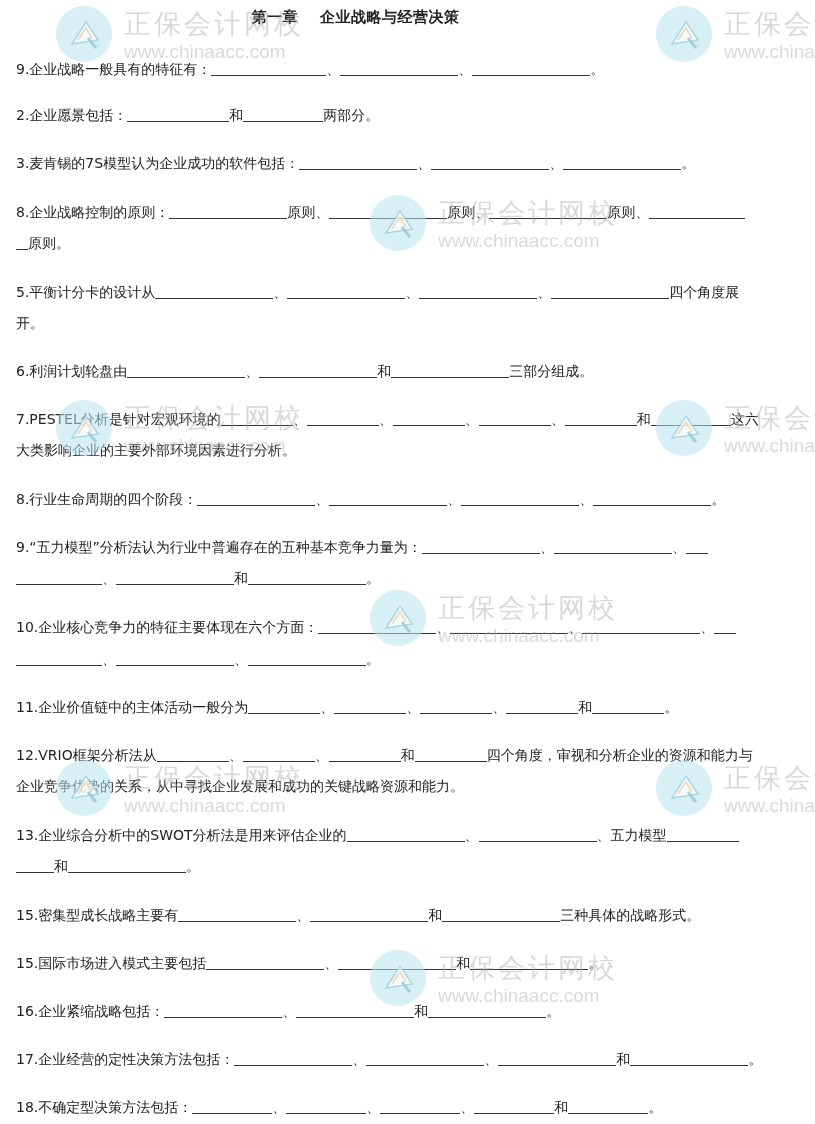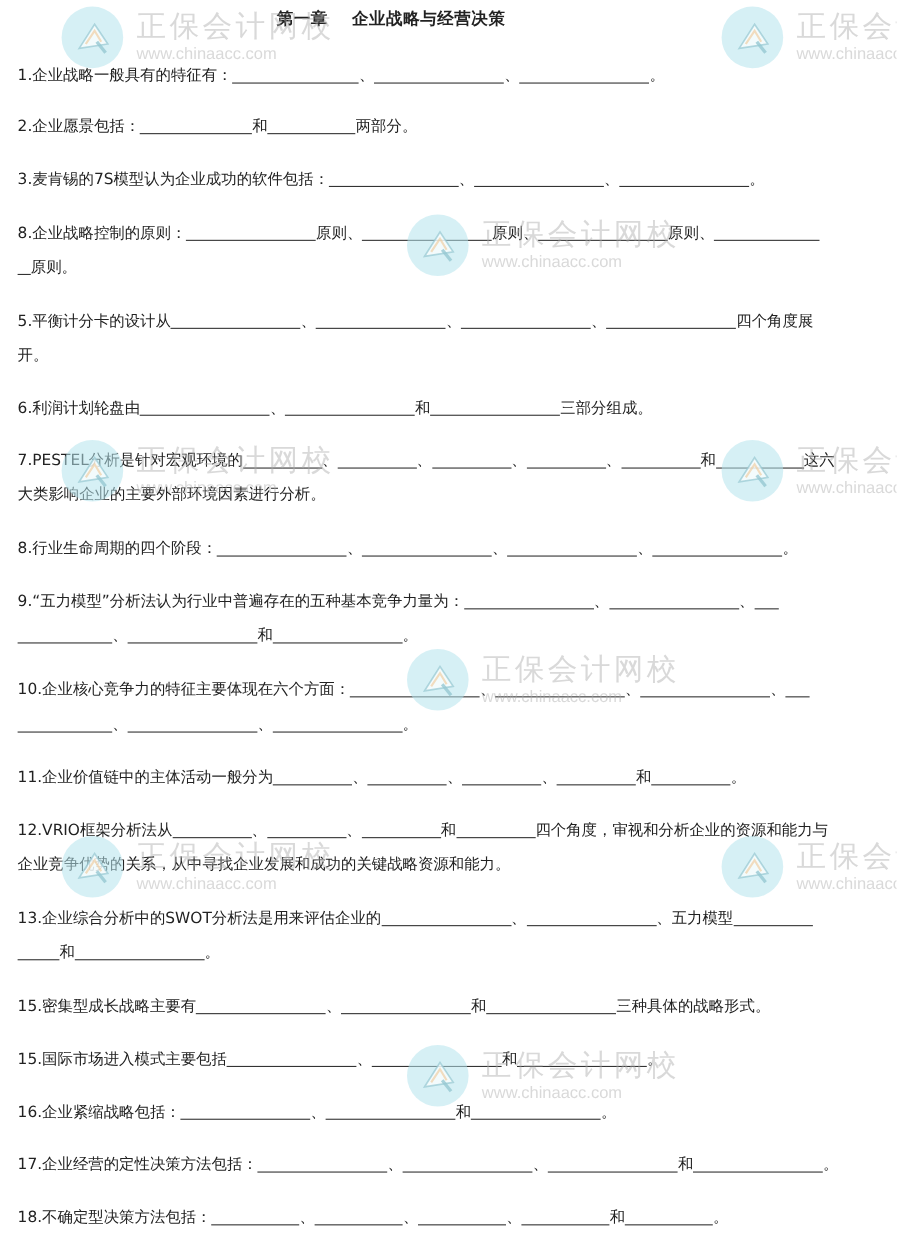--- a/index.html
+++ b/index.html
@@ -11,32 +11,32 @@
   .page-title .gap { width: 22px; }
   .line { position: absolute; left: 16px; font-size: 14px; line-height: 18px; white-space: nowrap; color: #222; }
   .seg { display: inline-block; vertical-align: bottom; }
   .blank { display: inline-block; vertical-align: bottom; border-bottom: 1px solid #333; height: 14px; margin-bottom: 2px; }
   .wm { position: absolute; pointer-events: none; z-index: 5; }
   .wm .logo { position: absolute; left: 0; top: 0; width: 56px; height: 56px; border-radius: 50%;
               background: rgba(180, 228, 236, 0.55); }
   .wm .logo svg { position: absolute; left: 8px; top: 8px; }
   .wm .cn { position: absolute; left: 68px; top: 0px; font-size: 27px; color: rgba(170,170,170,0.45);
             letter-spacing: 3px; white-space: nowrap; }
-  .wm .en { position: absolute; left: 68px; top: 35px; font-size: 15px; color: rgba(170,170,170,0.45);
+  .wm .en { position: absolute; left: 68px; top: 35px; font-size: 19px; color: rgba(170,170,170,0.45);
             white-space: nowrap; font-family: "Liberation Sans", sans-serif; }
 </style>
 </head>
 <body>
 
 <div class="page-title">
   <span>第一章</span><span class="gap"></span><span>企业战略与经营决策</span>
 </div>
 
 <div id="doc">
-    <div class="line" style="top: 60px;"><span class="seg">1.企业战略一般具有的特征有：</span><span class="blank" style="width: 115px;"></span><span class="seg">、</span><span class="blank" style="width: 118px;"></span><span class="seg">、</span><span class="blank" style="width: 118px;"></span><span class="seg">。</span></div>
+    <div class="line" style="top: 60px;"><span class="seg">9.企业战略一般具有的特征有：</span><span class="blank" style="width: 115px;"></span><span class="seg">、</span><span class="blank" style="width: 118px;"></span><span class="seg">、</span><span class="blank" style="width: 118px;"></span><span class="seg">。</span></div>
     <div class="line" style="top: 106px;"><span class="seg">2.企业愿景包括：</span><span class="blank" style="width: 102px;"></span><span class="seg">和</span><span class="blank" style="width: 80px;"></span><span class="seg">两部分。</span></div>
     <div class="line" style="top: 154px;"><span class="seg">3.麦肯锡的7S模型认为企业成功的软件包括：</span><span class="blank" style="width: 118px;"></span><span class="seg">、</span><span class="blank" style="width: 118px;"></span><span class="seg">、</span><span class="blank" style="width: 118px;"></span><span class="seg">。</span></div>
     <div class="line" style="top: 203px;"><span class="seg">8.企业战略控制的原则：</span><span class="blank" style="width: 118px;"></span><span class="seg">原则、</span><span class="blank" style="width: 118px;"></span><span class="seg">原则、</span><span class="blank" style="width: 118px;"></span><span class="seg">原则、</span><span class="blank" style="width: 96px;"></span></div>
     <div class="line" style="top: 234px;"><span class="blank" style="width: 12px;"></span><span class="seg">原则。</span></div>
     <div class="line" style="top: 283px;"><span class="seg">5.平衡计分卡的设计从</span><span class="blank" style="width: 118px;"></span><span class="seg">、</span><span class="blank" style="width: 118px;"></span><span class="seg">、</span><span class="blank" style="width: 118px;"></span><span class="seg">、</span><span class="blank" style="width: 118px;"></span><span class="seg">四个角度展</span></div>
     <div class="line" style="top: 314px;"><span class="seg">开。</span></div>
     <div class="line" style="top: 362px;"><span class="seg">6.利润计划轮盘由</span><span class="blank" style="width: 118px;"></span><span class="seg">、</span><span class="blank" style="width: 118px;"></span><span class="seg">和</span><span class="blank" style="width: 118px;"></span><span class="seg">三部分组成。</span></div>
     <div class="line" style="top: 410px;"><span class="seg">7.PESTEL分析是针对宏观环境的</span><span class="blank" style="width: 72px;"></span><span class="seg">、</span><span class="blank" style="width: 72px;"></span><span class="seg">、</span><span class="blank" style="width: 72px;"></span><span class="seg">、</span><span class="blank" style="width: 72px;"></span><span class="seg">、</span><span class="blank" style="width: 72px;"></span><span class="seg">和</span><span class="blank" style="width: 80px;"></span><span class="seg">这六</span></div>
     <div class="line" style="top: 441px;"><span class="seg">大类影响企业的主要外部环境因素进行分析。</span></div>
     <div class="line" style="top: 490px;"><span class="seg">8.行业生命周期的四个阶段：</span><span class="blank" style="width: 118px;"></span><span class="seg">、</span><span class="blank" style="width: 118px;"></span><span class="seg">、</span><span class="blank" style="width: 118px;"></span><span class="seg">、</span><span class="blank" style="width: 118px;"></span><span class="seg">。</span></div>

